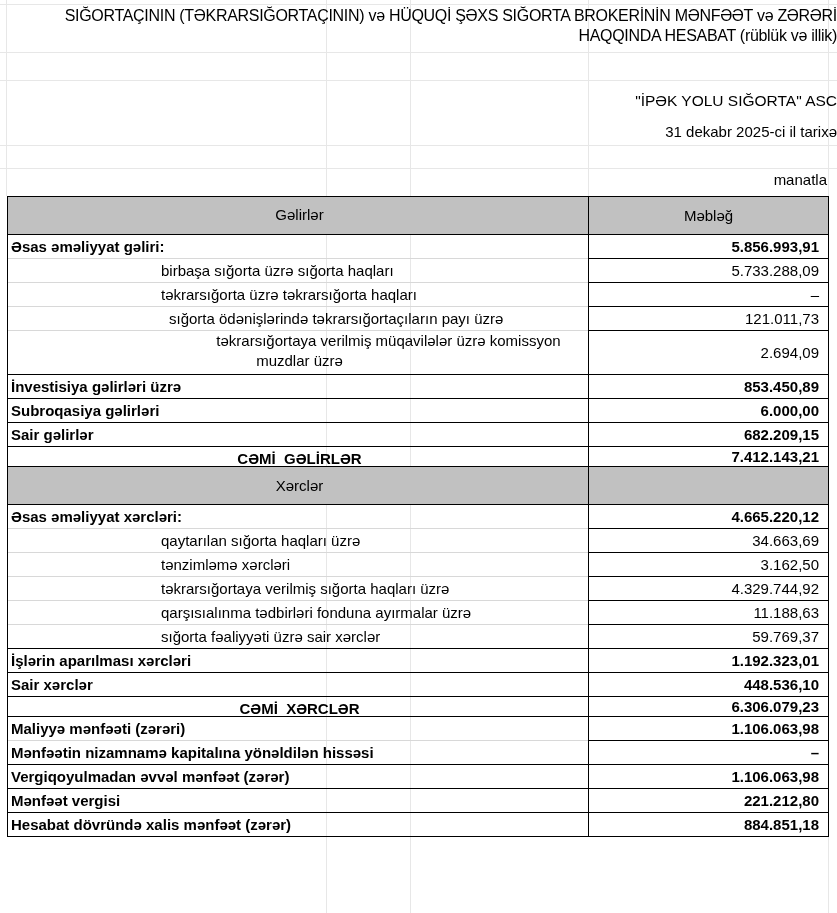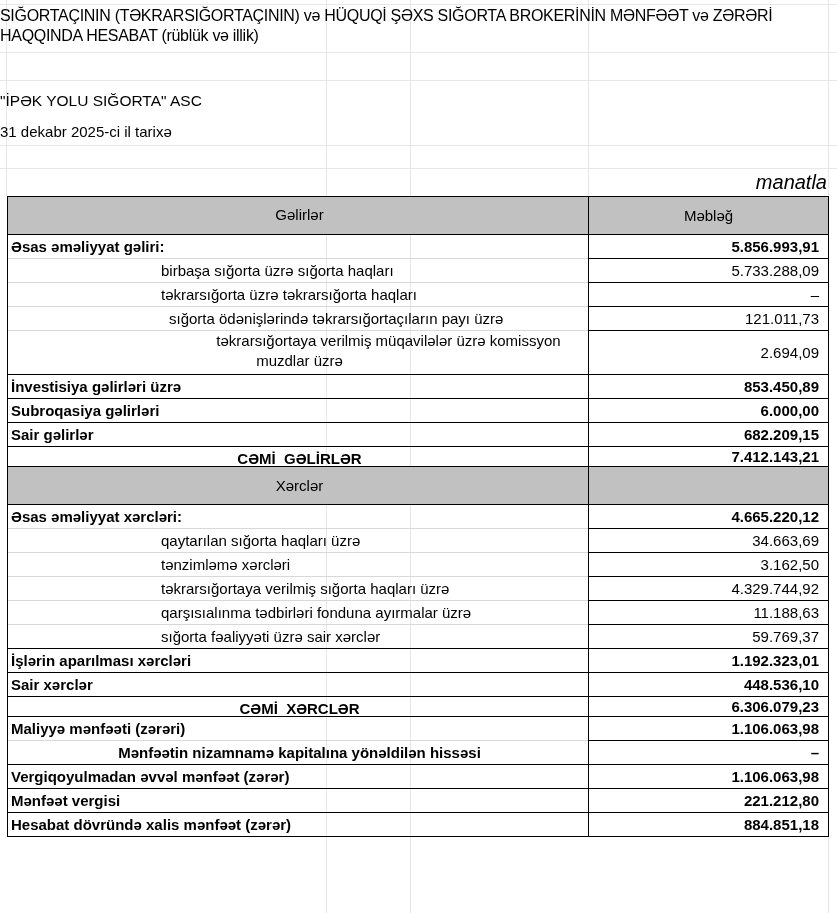--- a/index.html
+++ b/index.html
@@ -5,25 +5,25 @@
   html,body{margin:0;padding:0;}
   body{
     width:837px;height:913px;position:relative;background:#fff;
     font-family:"Liberation Sans", sans-serif;color:#000;overflow:hidden;
     -webkit-font-smoothing:antialiased;
   }
   
   .vgrid{position:absolute;top:0;bottom:0;width:1px;background:#e7e7e7;z-index:0;}
   .hgrid{position:absolute;left:0;right:0;height:1px;background:#e7e7e7;z-index:0;}
   
-  .toptext{position:absolute;left:0;right:0;text-align:left;z-index:2;}
+  .toptext{position:absolute;left:0;right:0;text-align:right;z-index:2;}
   .doc-title{top:6px;font-size:16px;line-height:20px;letter-spacing:-0.3px;}
   .company{top:92px;font-size:15.5px;}
   .rdate{top:123px;font-size:15px;}
-  .manatla{position:absolute;top:171px;right:10px;font-style:italic;font-size:20px;z-index:2;}
+  .manatla{position:absolute;top:171px;right:10px;font-size:15px;z-index:2;}
   
   .tbl{
     position:absolute;left:7px;top:196px;width:822px;z-index:1;
     border:1.5px solid #000;box-sizing:border-box;background:transparent;
     font-size:15px;
   }
   .trow{display:flex;align-items:stretch;height:24px;box-sizing:border-box;}
   .trow .lbl{
     flex:1 1 auto;min-width:0;padding-left:3px;box-sizing:border-box;
     border-top:1px solid #000;line-height:23px;overflow:hidden;
@@ -38,21 +38,21 @@
   .sectionrow{height:38px;background:#c1c1c1;}
   .sectionrow .lbl{text-align:center;line-height:37px;}
   .main .lbl,.main .val{font-weight:bold;}
   .sub .lbl{border-top-color:#d8d8d8;text-indent:150px;}
   .sub4 .lbl{text-indent:158px;}
   .wrap2{height:44px;}
   .wrap2 .lbl{text-indent:178px;line-height:20px;padding-top:0;text-align:center;}
   .total{height:20px;}
   .total .lbl{font-weight:bold;text-align:center;line-height:24px;white-space:pre-wrap;text-indent:0;}
   .total .val{font-weight:bold;}
-  .main.graylbl .lbl{border-top-color:#d8d8d8;text-align:center;}
+  .main.graylbl .lbl{border-top-color:#d8d8d8;}
 </style>
 </head>
 <body>
 
 <div class="vgrid" style="left:6px;height:196px;bottom:auto;top:0;"></div>
 <div class="vgrid" style="left:326px;"></div>
 <div class="vgrid" style="left:410px;"></div>
 <div class="vgrid" style="left:588px;height:196px;bottom:auto;top:0;"></div>
 <div class="vgrid" style="left:828px;"></div>
 <div class="hgrid" style="top:4px;"></div>

